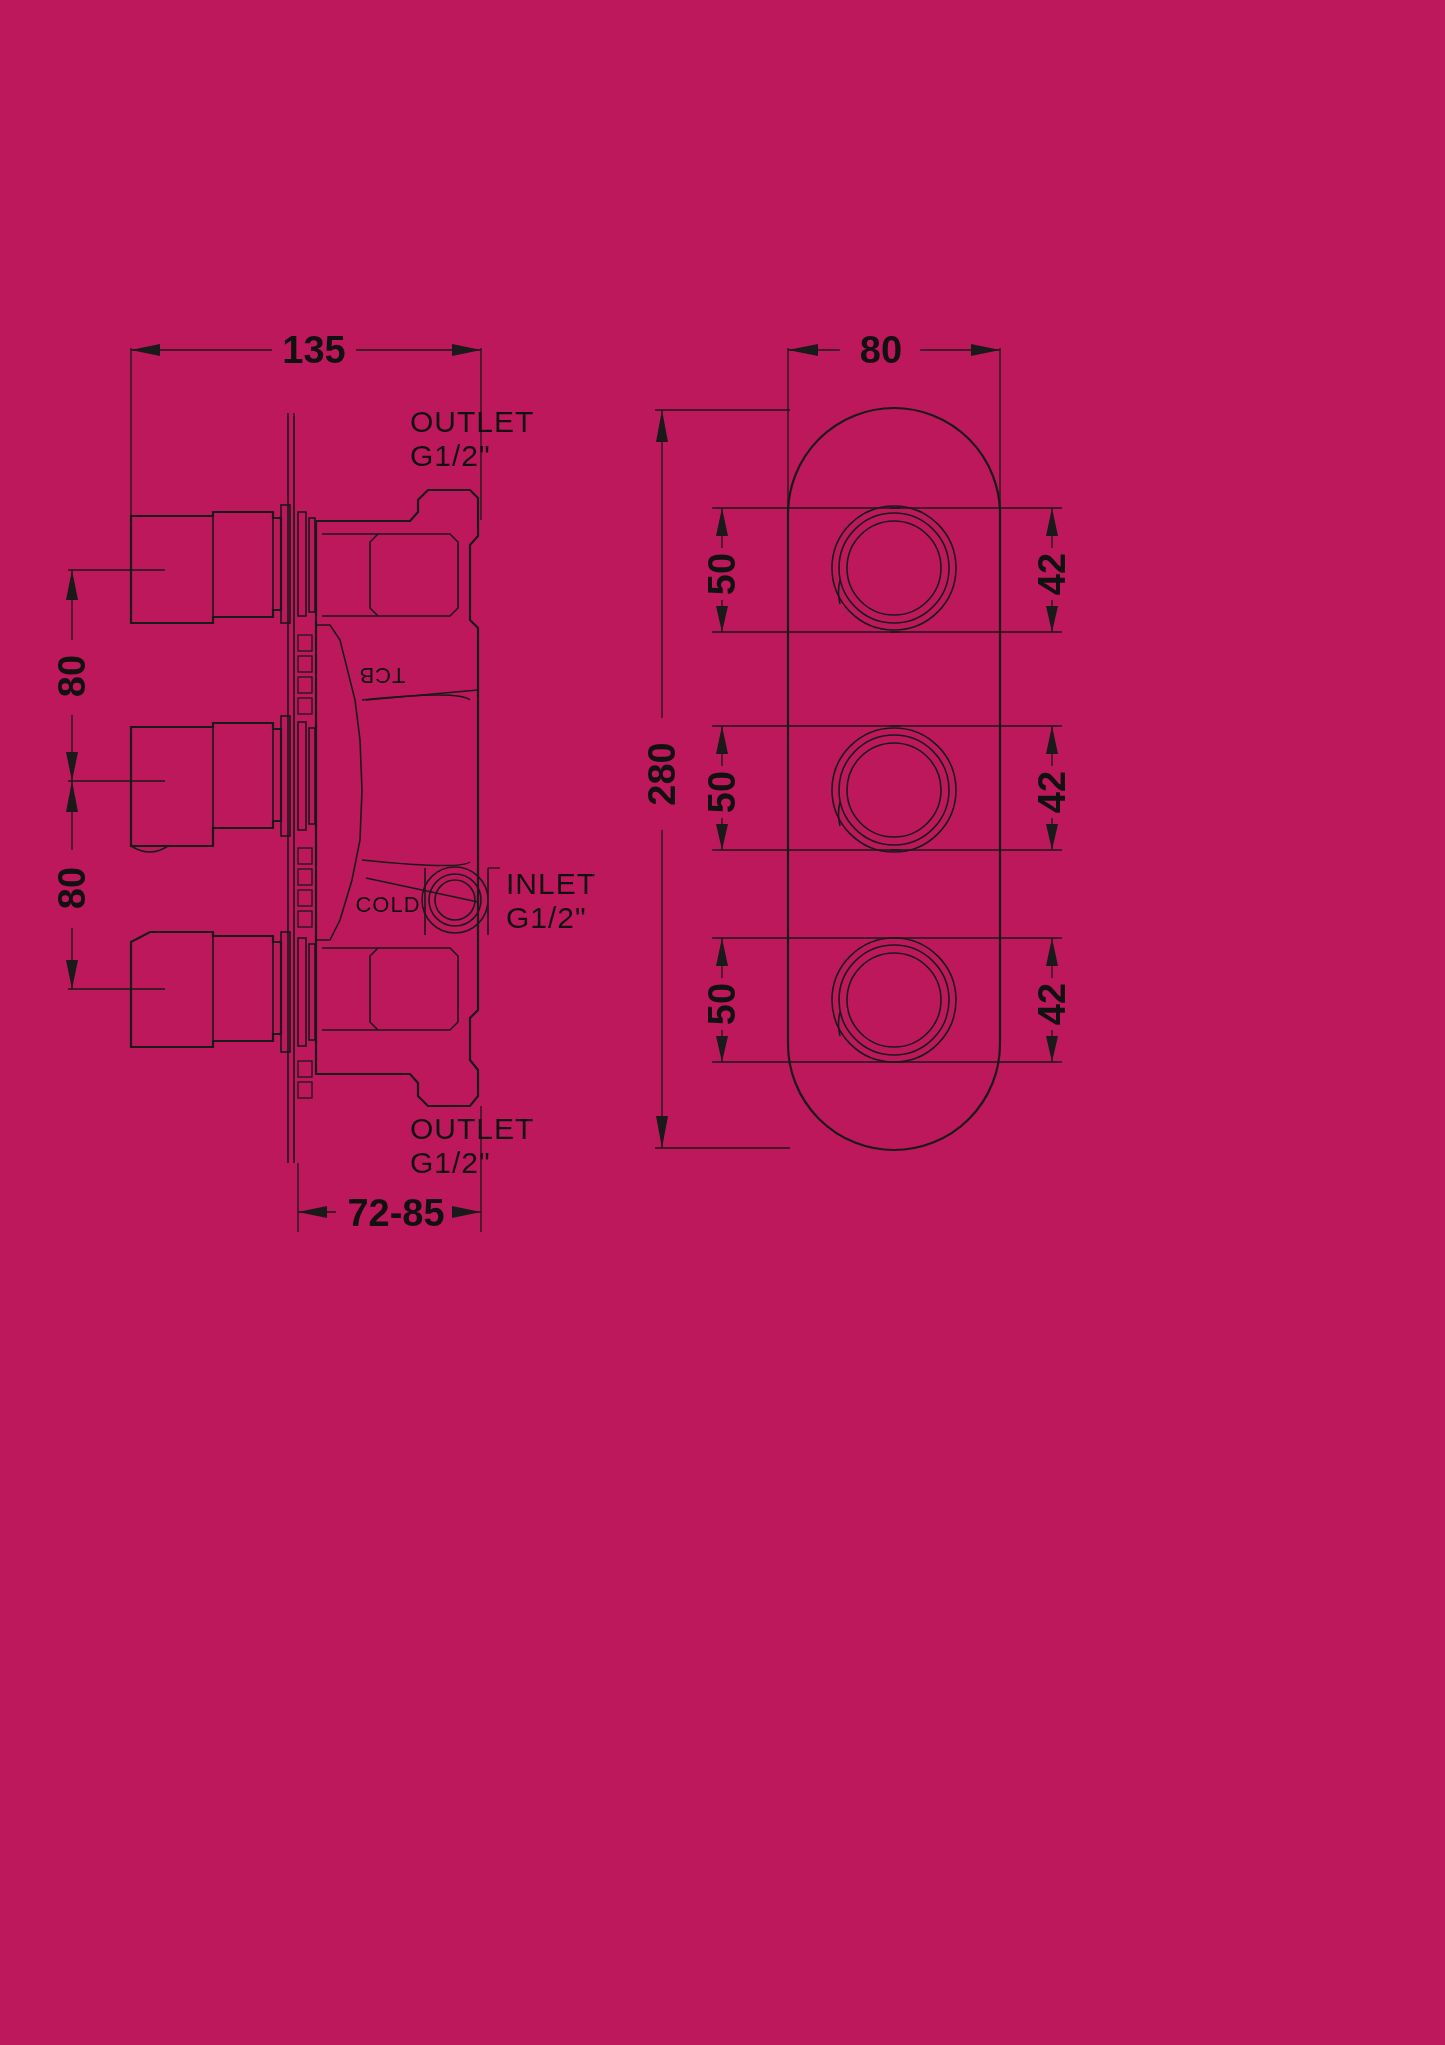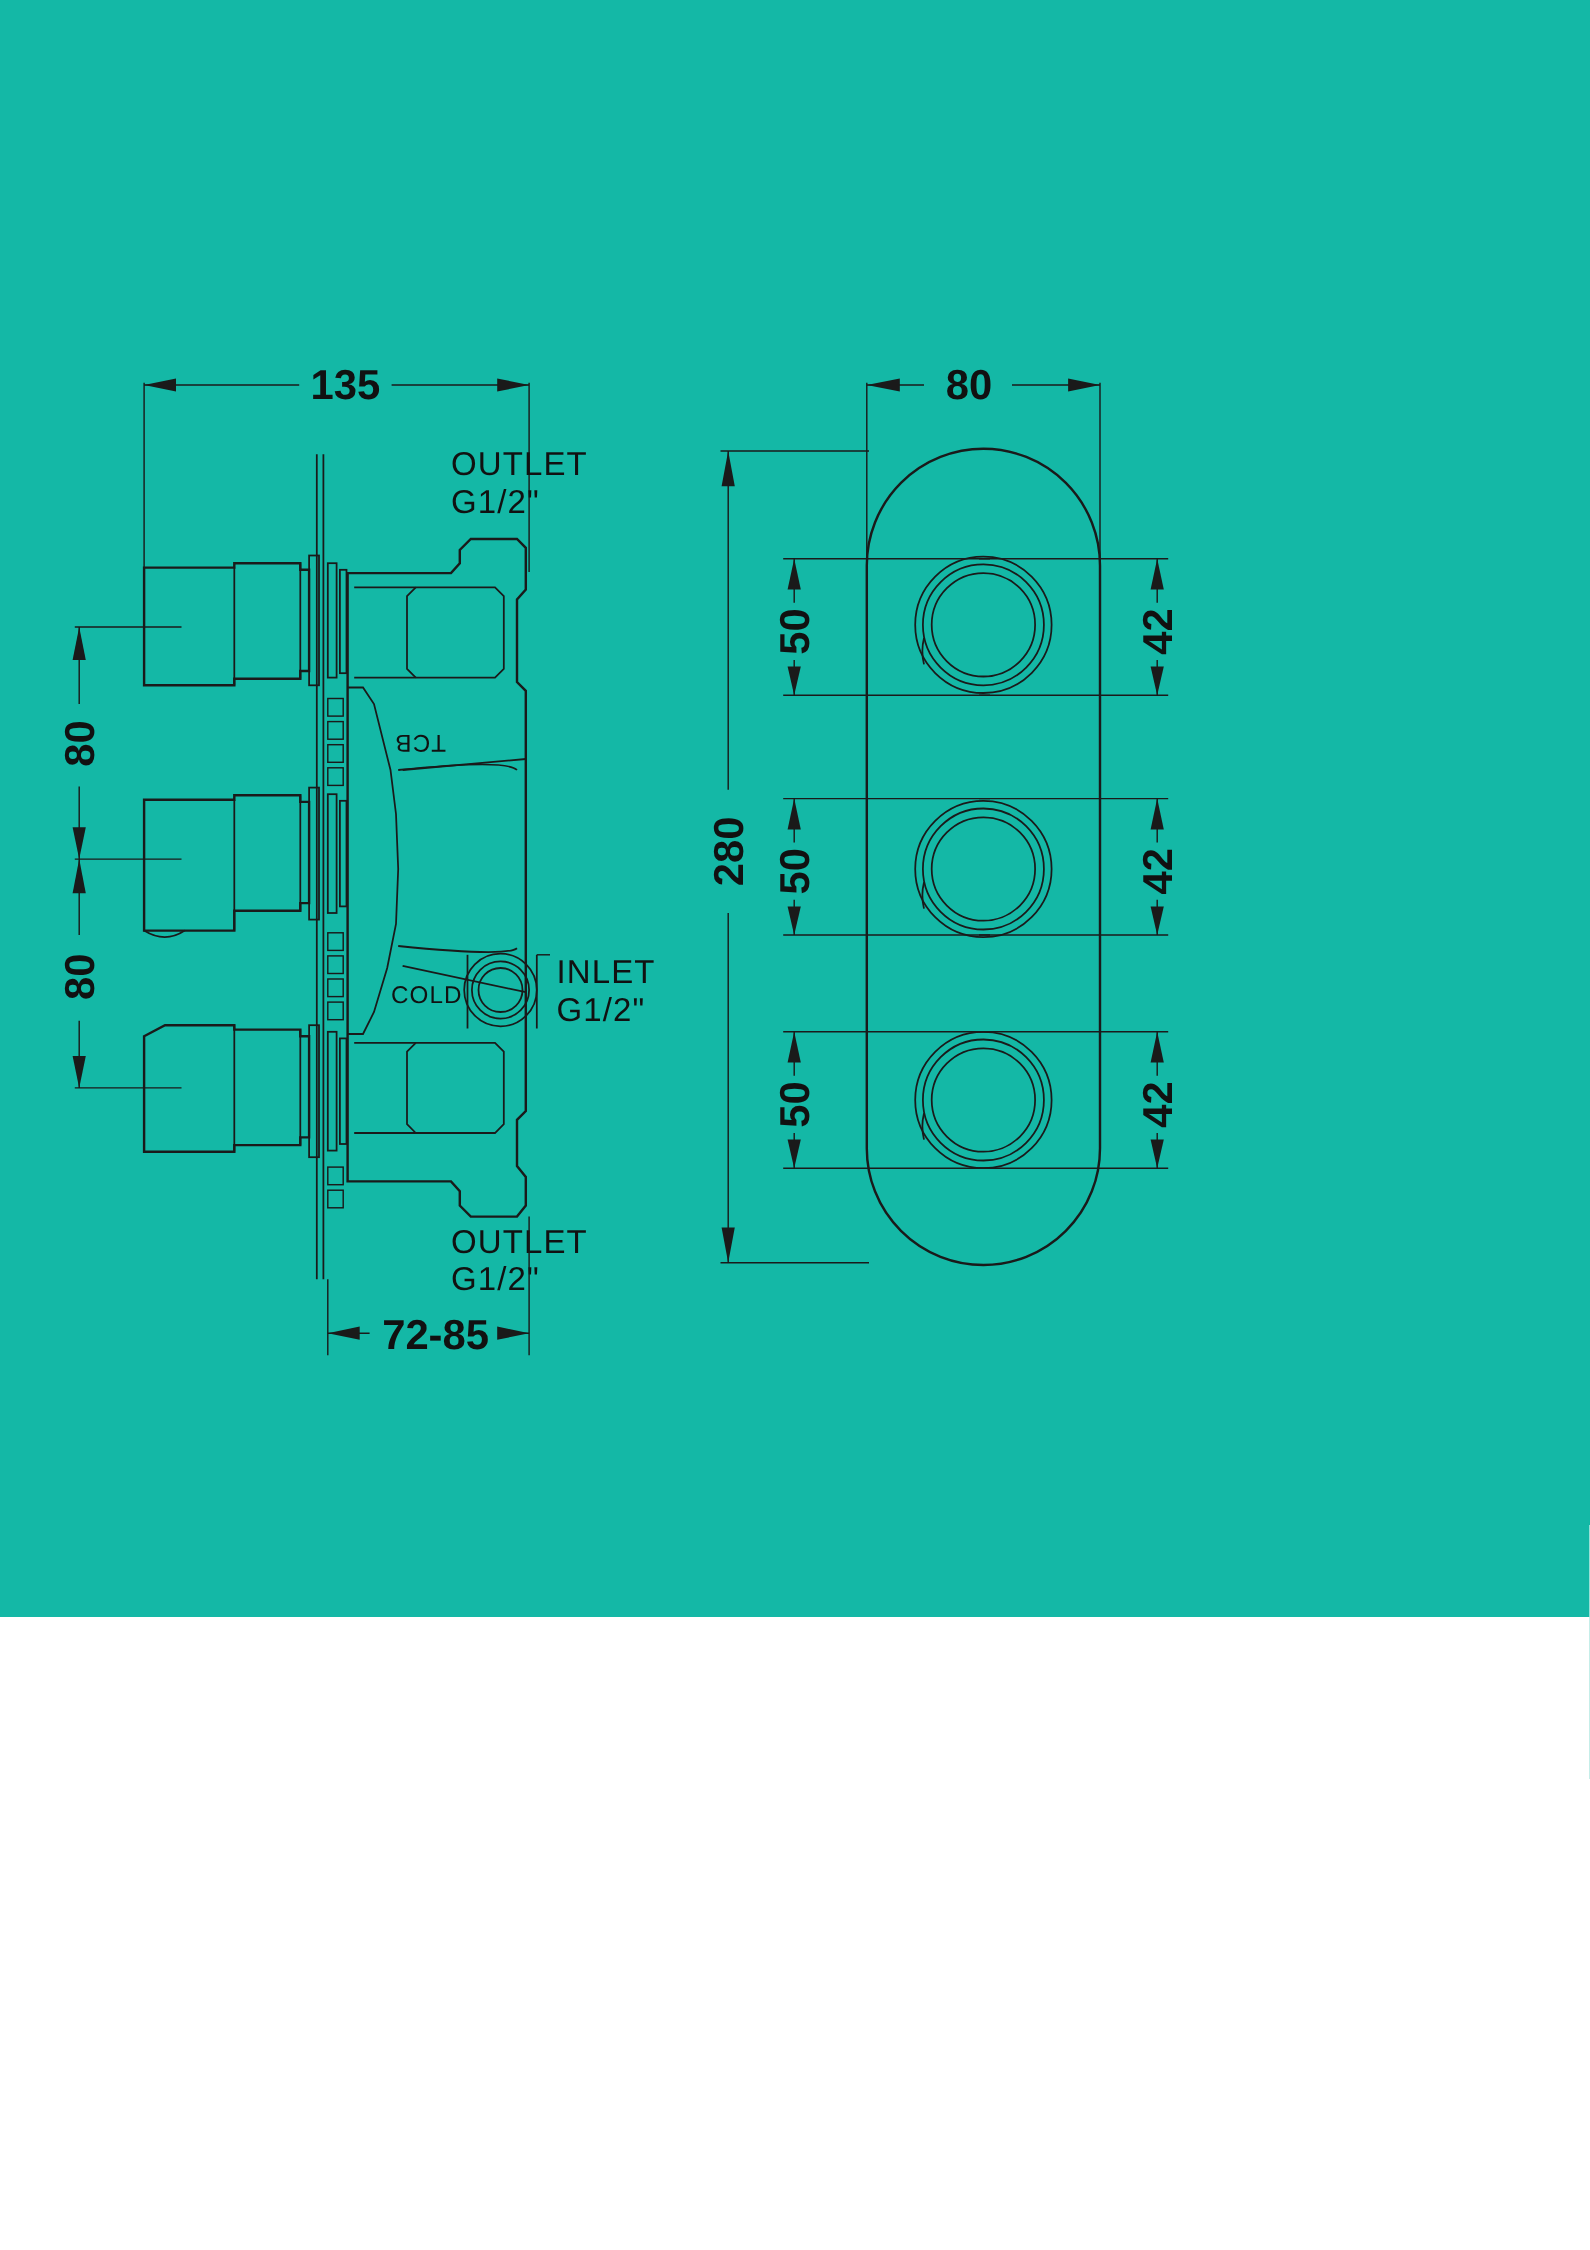--- a/index.html
+++ b/index.html
@@ -1,17 +1,17 @@
 <!DOCTYPE html>
 <html><head>
 <meta charset="utf-8">
 <style>
   html,body{margin:0;padding:0;background:#ffffff;}
   body{width:1445px;height:2045px;font-family:"Liberation Sans",sans-serif;}
-  #sheet{position:relative;width:1445px;height:1470px;overflow:hidden;background:#14b8a6;}
+  #sheet{position:relative;width:1445px;height:2045px;overflow:hidden;background:#be185d;}
   svg{display:block;}
   .ln{stroke:#1a1a1a;fill:none;}
   .thin{stroke-width:1.6;}
   .thinner{stroke-width:1.3;}
   .body-ln{stroke-width:2.2;}
   .dim-txt{font-family:"Liberation Sans",sans-serif;font-weight:bold;font-size:38px;fill:#111;}
   .note-txt{font-family:"Liberation Sans",sans-serif;font-size:30px;fill:#111;letter-spacing:1px;}
   .part-txt{font-family:"Liberation Sans",sans-serif;font-size:22px;fill:#111;letter-spacing:1px;}
 </style>
 </head>

